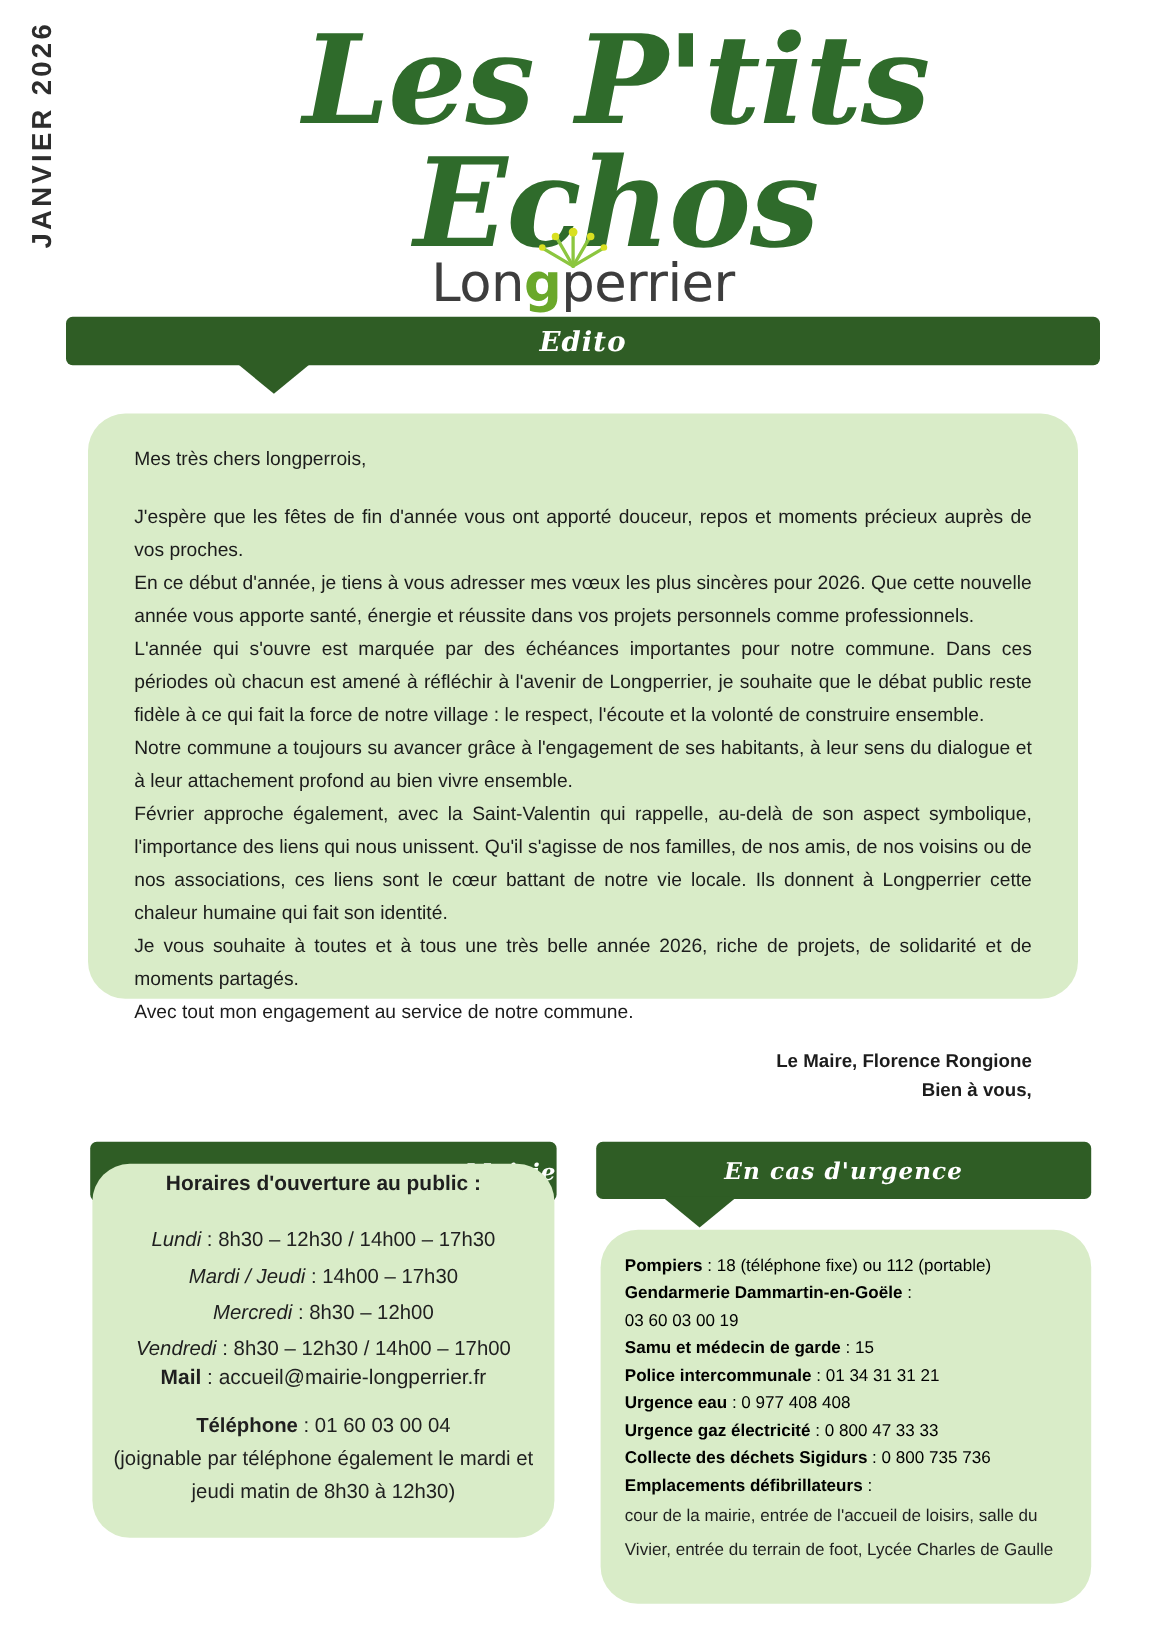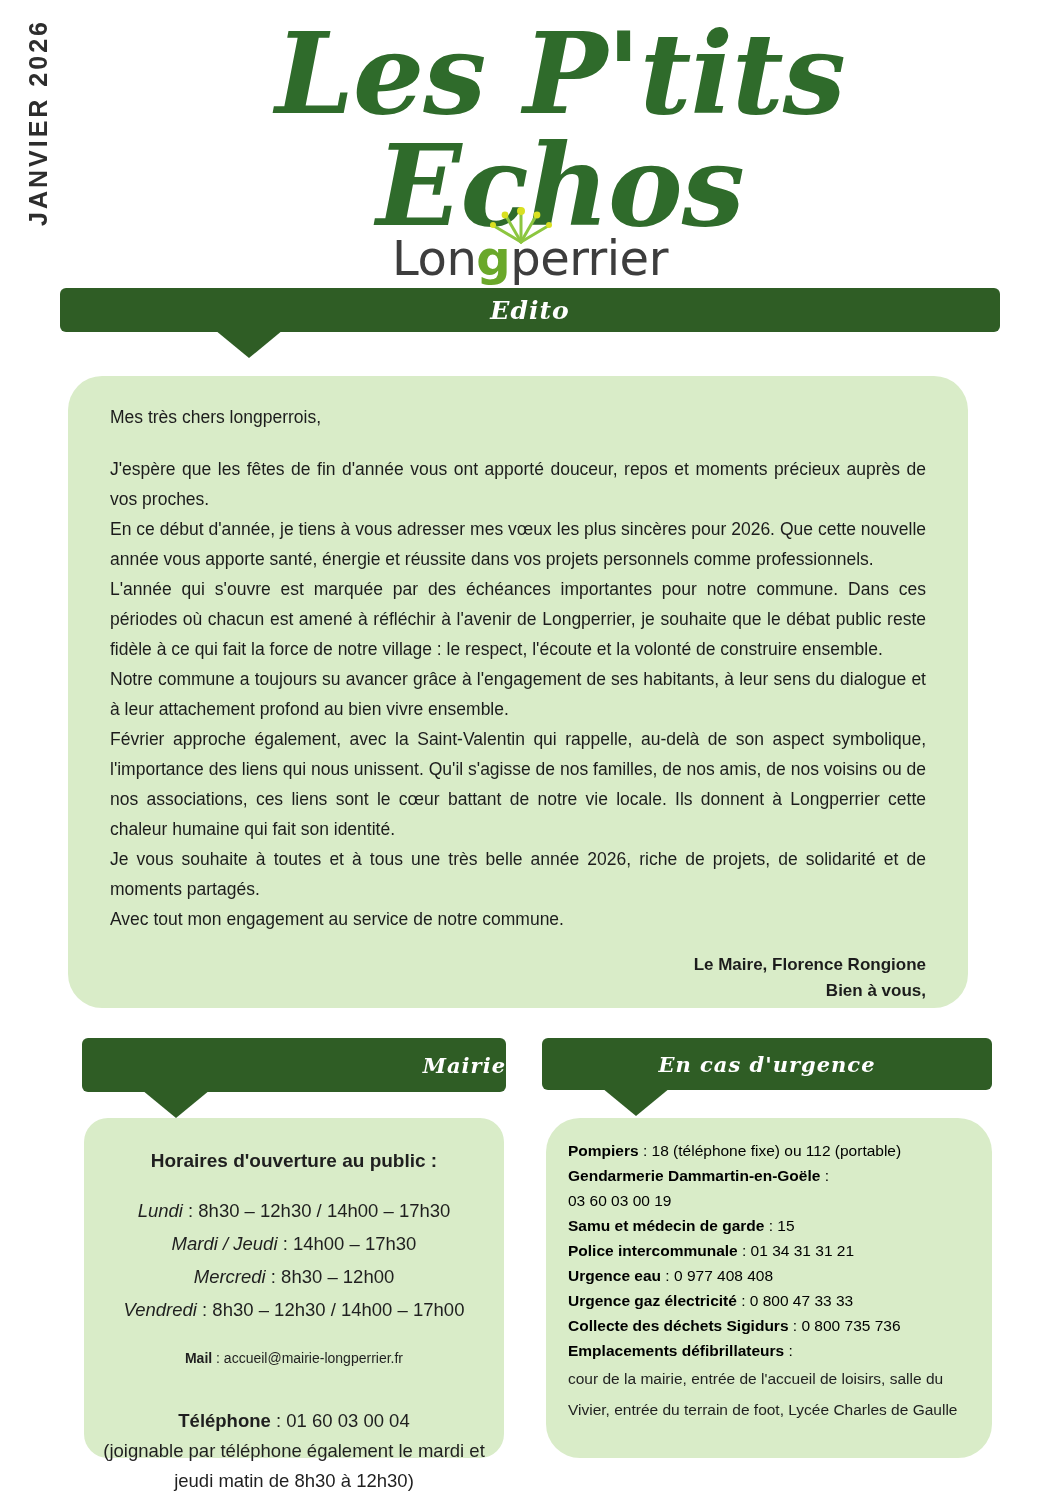--- a/index.html
+++ b/index.html
@@ -144,24 +144,24 @@
   }
   #banner-urgence .tail { left: 60px; }
 
   
   .panel {
     position: absolute;
     background: #d9ecc8;
     border-radius: 34px;
   }
   #panel-edito {
-    left: 68px;
+    left: 80px;
     top: 376px;
     width: 900px;
-    height: 632px;
+    height: 532px;
     padding: 26px 42px 8px 42px;
     box-sizing: border-box;
   }
   #panel-edito p {
     margin: 0 0 0 0;
     font-size: 17.5px;
     line-height: 30px;
     color: #1c1c1c;
     text-align: justify;
   }
@@ -171,44 +171,42 @@
     margin-top: 18px;
     text-align: right;
     font-weight: bold;
     font-size: 17px;
     line-height: 26px;
     color: #1c1c1c;
   }
 
   #panel-mairie {
     left: 84px;
-    top: 1118px;
+    top: 1058px;
     width: 420px;
     height: 340px;
-    padding: 32px 18px;
+    padding: 8px 18px;
     box-sizing: border-box;
     text-align: center;
-    border-radius: 24px;
   }
   #panel-mairie .h {
     font-size: 19px;
     font-weight: bold;
     margin-bottom: 22px;
   }
   #panel-mairie .row {
     font-size: 18.5px;
     line-height: 33px;
   }
   #panel-mairie .row i { font-style: italic; }
   #panel-mairie .mail {
-    margin-top: 24px;
-    font-size: 14px;
+    font-size: 19px;
   }
   #panel-mairie .tel {
-    margin-top: 40px;
+    margin-top: 17px;
     font-size: 18.5px;
     line-height: 30px;
   }
   #panel-mairie b { font-weight: bold; }
 
   #panel-urgence {
     left: 546px;
     top: 1118px;
     width: 446px;
     height: 340px;

